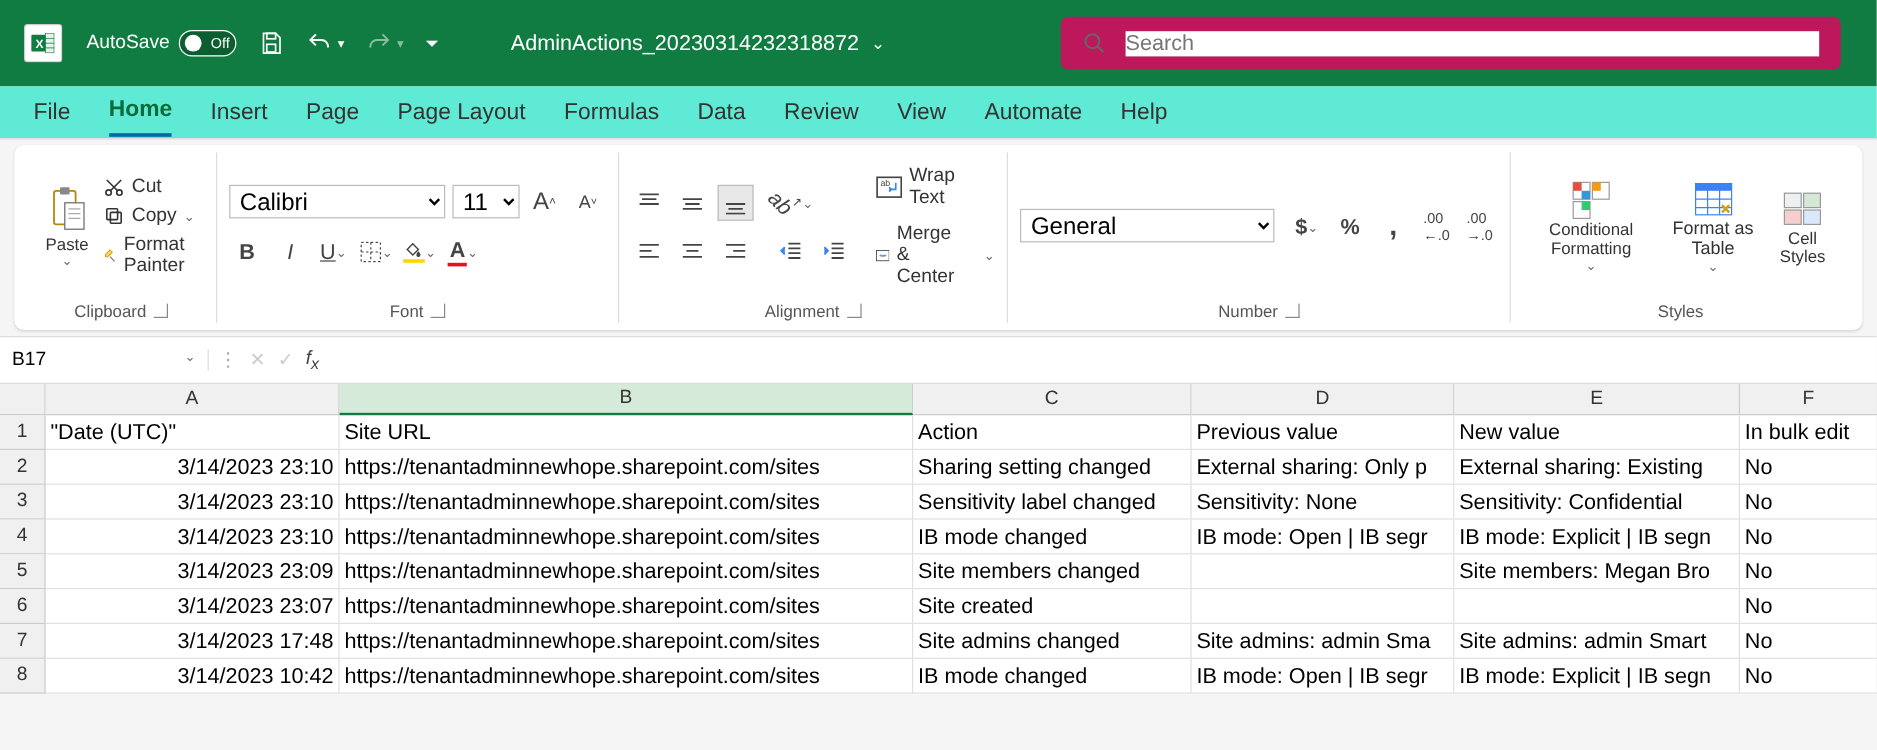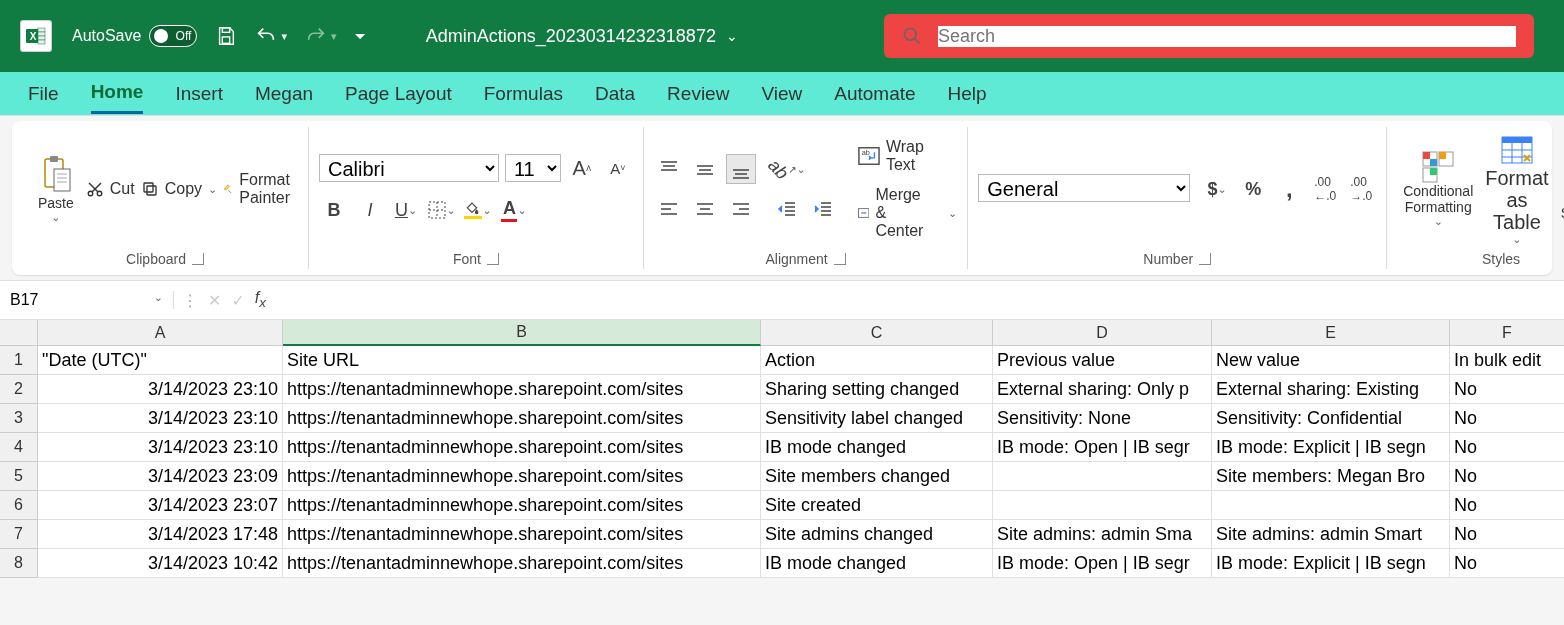--- a/index.html
+++ b/index.html
@@ -5,33 +5,33 @@
 *{box-sizing:border-box;margin:0;padding:0;font-family:"Segoe UI",Arial,sans-serif}
 body{background:#f5f5f5;overflow:hidden;width:1564px;height:625px}
 .titlebar{background:#107c41;height:72px;display:flex;align-items:center;padding:0 20px;color:#fff}
 .app-icon{width:32px;height:32px;background:#fff;border-radius:3px;display:flex;align-items:center;justify-content:center;color:#107c41;font-weight:bold;font-size:14px;margin-right:20px;border:1px solid rgba(0,0,0,.2)}
 .autosave{display:flex;align-items:center;gap:8px;font-size:16px}
 .toggle{width:48px;height:22px;background:rgba(0,0,0,.25);border:1px solid #fff;border-radius:11px;display:flex;align-items:center;padding:0 4px;position:relative}
 .toggle-knob{width:14px;height:14px;background:#fff;border-radius:50%}
 .toggle-label{font-size:12px;position:absolute;right:5px}
 .tb-btn{color:#fff;margin-left:18px;display:flex;align-items:center;cursor:pointer}
 .filename{margin-left:60px;font-size:18px;display:flex;align-items:center;gap:10px}
-.searchbox{margin-left:auto;background:#ef4444;border-radius:6px;height:44px;width:650px;display:flex;align-items:center;padding:0 18px;gap:16px;margin-right:10px}
+.searchbox{margin-left:auto;background:#be185d;border-radius:6px;height:44px;width:650px;display:flex;align-items:center;padding:0 18px;gap:16px;margin-right:10px}
 .searchbox input{border:0;outline:0;font-size:18px;flex:1;color:#666}
 .tabs{background:#5eead4;height:44px;display:flex;align-items:center;padding:0 28px;gap:32px;border-bottom:1px solid #e0e0e0}
 .tab{font-size:19px;color:#333;cursor:pointer;padding:8px 0}
 .tab.active{color:#0d6b38;font-weight:600;border-bottom:3px solid #0369a1}
 .ribbon{background:#fff;height:154px;margin:5px 12px 0 12px;border-radius:8px;display:flex;padding:6px 10px;box-shadow:0 1px 2px rgba(0,0,0,.1)}
 .group{display:flex;flex-direction:column;border-right:1px solid #ddd;padding:0 10px;height:100%}
 .group:last-child{border-right:0}
 .group-body{flex:1;display:flex;align-items:center}
 .group-label{font-size:14px;color:#555;text-align:center;padding-bottom:2px;display:flex;justify-content:center;align-items:center;gap:6px}
 .dlg-launcher{width:12px;height:12px;border:1px solid #888;border-top:0;border-left:0;position:relative}
 .bigbtn{display:flex;flex-direction:column;align-items:center;justify-content:center;font-size:14px;color:#333;cursor:pointer;padding:0 6px}
-.clip{display:flex;flex-direction:row;gap:6px;margin-left:6px}
+.clip{display:flex;flex-direction:column;gap:6px;margin-left:6px}
 .cliprow{display:flex;align-items:center;gap:6px;font-size:16px;color:#333;cursor:pointer}
 .fontrow{display:flex;gap:6px;align-items:center}
 select,.selbox{border:1px solid #bbb;background:#fff;font-size:20px;padding:2px 4px;height:28px}
 .fontname{width:180px}
 .fontsize{width:56px}
 .icobtn{width:30px;height:30px;display:flex;align-items:center;justify-content:center;cursor:pointer;color:#444;font-size:18px}
 .alignrows{display:flex;flex-direction:column;gap:10px}
 .alignrow{display:flex;gap:6px;align-items:center}
 .namebox-row{height:40px;background:#fff;display:flex;align-items:center;border-top:1px solid #ddd;border-bottom:1px solid #ddd;margin-top:5px}
 .namebox{width:174px;border-right:1px solid #ddd;display:flex;align-items:flex-start;padding:0 10px;font-size:16px;justify-content:space-between}
@@ -106,21 +106,21 @@
         <line x1="21" y1="21" x2="15" y2="15"></line>
       </svg>
     <input placeholder="Search" style="">
   </div>
 </div>
 
 <div class="tabs" id="tabs">
     <div class="tab">File</div>
     <div class="tab active">Home</div>
     <div class="tab">Insert</div>
-    <div class="tab">Megan</div>
+    <div class="tab">Page</div>
     <div class="tab">Page Layout</div>
     <div class="tab">Formulas</div>
     <div class="tab">Data</div>
     <div class="tab">Review</div>
     <div class="tab">View</div>
     <div class="tab">Automate</div>
     <div class="tab">Help</div>
   </div>
 
 <div class="ribbon">
@@ -370,21 +370,21 @@
       <div class="bigbtn">
         <svg width="34" height="34" viewBox="0 0 34 34">
             <rect x="2" y="4" width="30" height="26" fill="#fff" stroke="#3b82f6"></rect>
             <rect x="2" y="4" width="30" height="6" fill="#3b82f6"></rect>
             <line x1="12" y1="4" x2="12" y2="30" stroke="#3b82f6"></line>
             <line x1="22" y1="4" x2="22" y2="30" stroke="#3b82f6"></line>
             <line x1="2" y1="17" x2="32" y2="17" stroke="#3b82f6"></line>
             <line x1="2" y1="24" x2="32" y2="24" stroke="#3b82f6"></line>
             <path d="M24 22l6 6M30 22l-6 6" stroke="#d4a017" stroke-width="2"></path>
           </svg>
-        <span style="text-align:center;font-size:20px;line-height:1.1">Format as Table</span>
+        <span style="text-align:center;font-size:15px;line-height:1.1">Format as Table</span>
           <span class="chev">⌄</span>
       </div>
       <div class="bigbtn">
         <svg width="34" height="34" viewBox="0 0 34 34">
             <rect x="2" y="4" width="14" height="12" fill="#ecf0f1" stroke="#999"></rect>
             <rect x="18" y="4" width="14" height="12" fill="#d5e8d4" stroke="#999"></rect>
             <rect x="2" y="18" width="14" height="12" fill="#f8cecc" stroke="#999"></rect>
             <rect x="18" y="18" width="14" height="12" fill="#dae8fc" stroke="#999"></rect>
           </svg>
         <span style="text-align:center;font-size:14px;line-height:1.1">Cell Styles</span>

